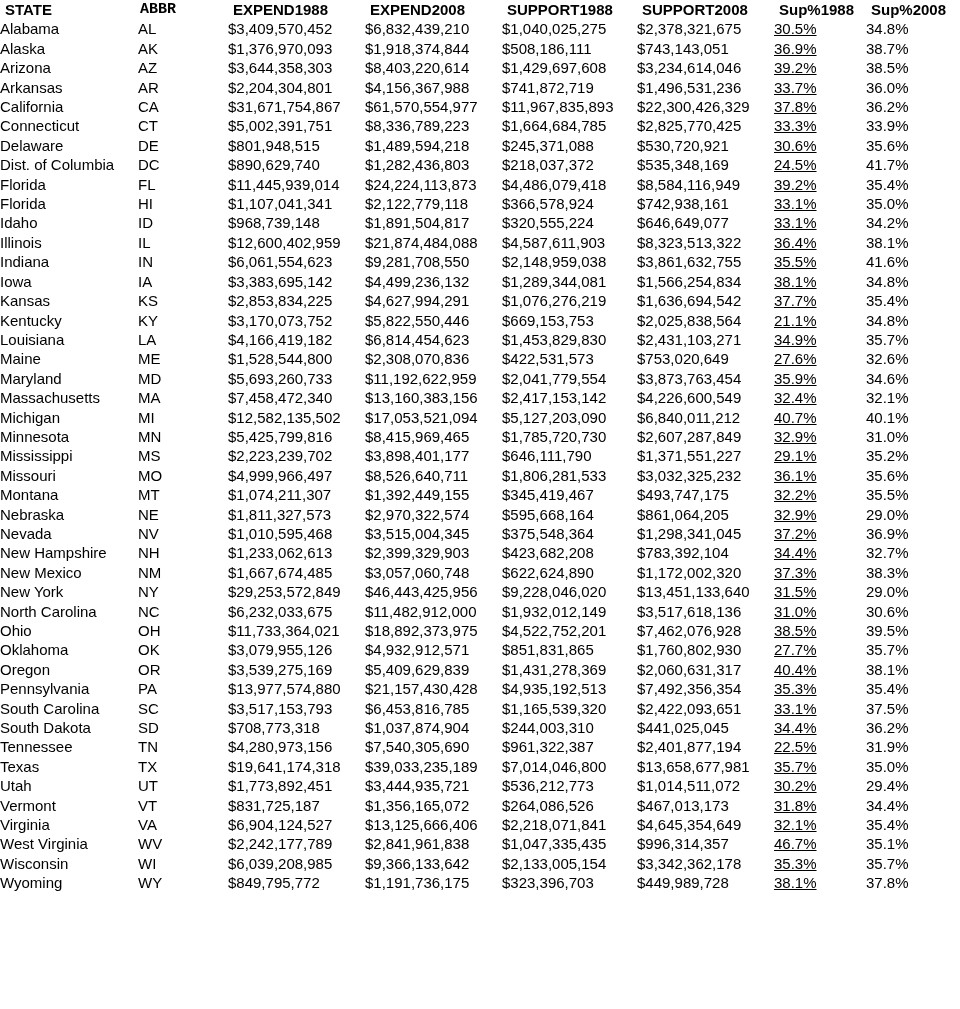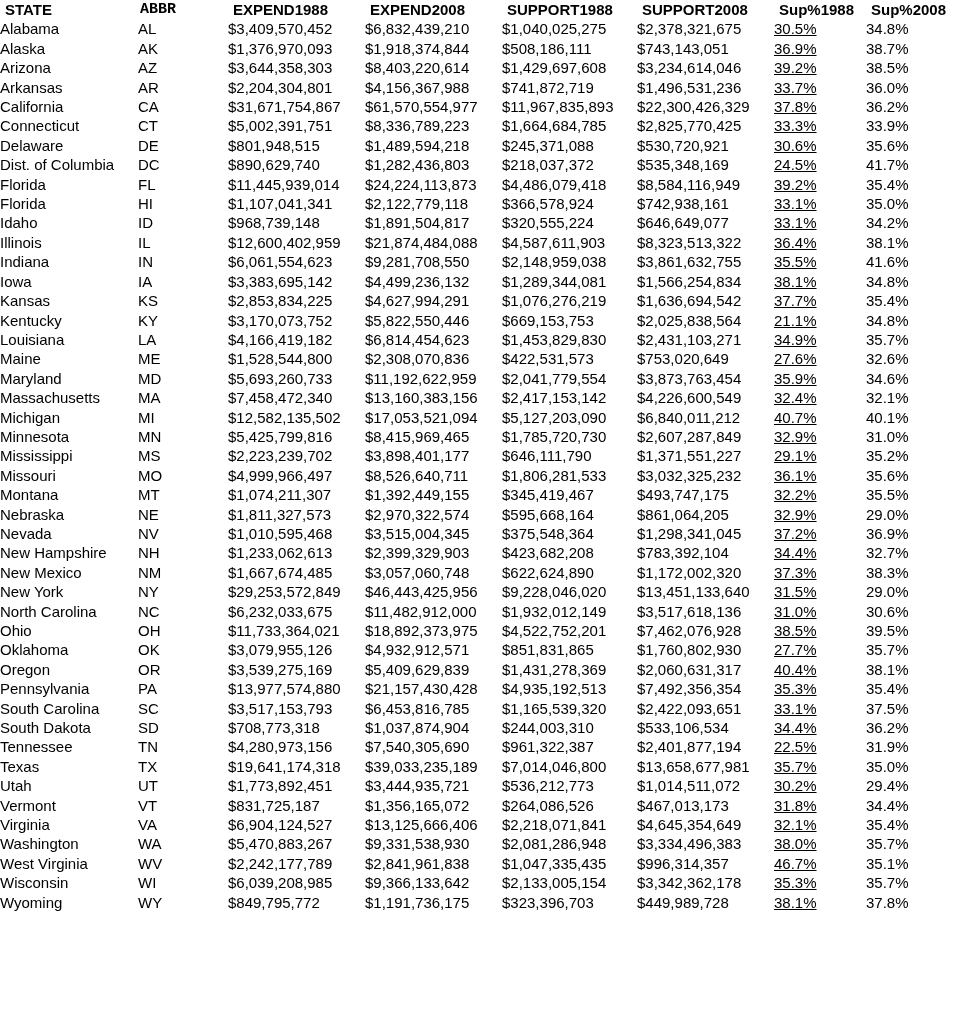--- a/index.html
+++ b/index.html
@@ -439,21 +439,21 @@
         <td class="c-5 num">$2,422,093,651</td>
         <td class="c-6 num">33.1%</td>
         <td class="c-7 num">37.5%</td>
       </tr>
       <tr>
         <td class="c-0">South Dakota</td>
         <td class="c-1">SD</td>
         <td class="c-2 num">$708,773,318</td>
         <td class="c-3 num">$1,037,874,904</td>
         <td class="c-4 num">$244,003,310</td>
-        <td class="c-5 num">$533,106,534</td>
+        <td class="c-5 num">$441,025,045</td>
         <td class="c-6 num">34.4%</td>
         <td class="c-7 num">36.2%</td>
       </tr>
       <tr>
         <td class="c-0">Tennessee</td>
         <td class="c-1">TN</td>
         <td class="c-2 num">$4,280,973,156</td>
         <td class="c-3 num">$7,540,305,690</td>
         <td class="c-4 num">$961,322,387</td>
         <td class="c-5 num">$2,401,877,194</td>
@@ -494,30 +494,20 @@
         <td class="c-0">Virginia</td>
         <td class="c-1">VA</td>
         <td class="c-2 num">$6,904,124,527</td>
         <td class="c-3 num">$13,125,666,406</td>
         <td class="c-4 num">$2,218,071,841</td>
         <td class="c-5 num">$4,645,354,649</td>
         <td class="c-6 num">32.1%</td>
         <td class="c-7 num">35.4%</td>
       </tr>
       <tr>
-        <td class="c-0">Washington</td>
-        <td class="c-1">WA</td>
-        <td class="c-2 num">$5,470,883,267</td>
-        <td class="c-3 num">$9,331,538,930</td>
-        <td class="c-4 num">$2,081,286,948</td>
-        <td class="c-5 num">$3,334,496,383</td>
-        <td class="c-6 num">38.0%</td>
-        <td class="c-7 num">35.7%</td>
-      </tr>
-      <tr>
         <td class="c-0">West Virginia</td>
         <td class="c-1">WV</td>
         <td class="c-2 num">$2,242,177,789</td>
         <td class="c-3 num">$2,841,961,838</td>
         <td class="c-4 num">$1,047,335,435</td>
         <td class="c-5 num">$996,314,357</td>
         <td class="c-6 num">46.7%</td>
         <td class="c-7 num">35.1%</td>
       </tr>
       <tr>

